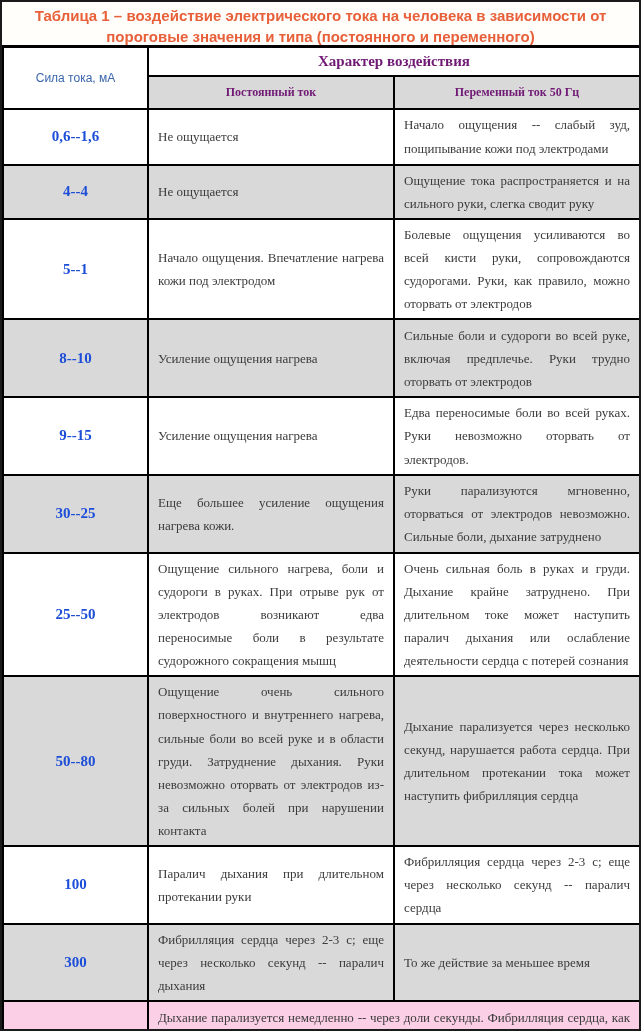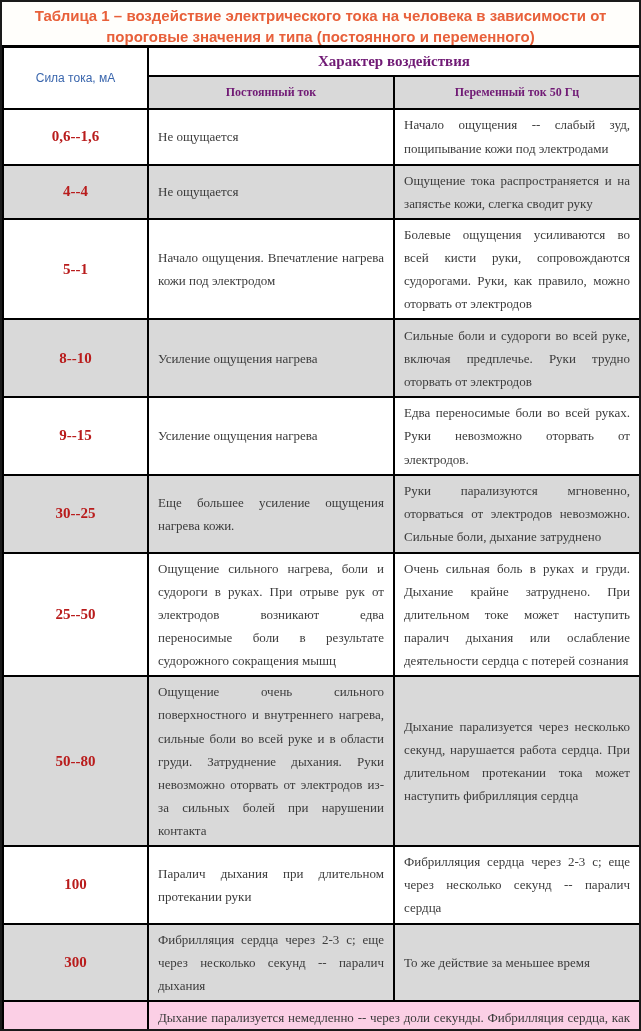--- a/index.html
+++ b/index.html
@@ -29,21 +29,21 @@
     text-align:center;background:#ffffff;padding:2px 4px;
   }
   th.current-head{
     font-family:"Liberation Sans",sans-serif;
     font-weight:normal;color:#3a66ad;font-size:12px;
   }
   tr.subhead th{background:#d9d9d9;font-size:12px;height:33px;}
   tr.grouphead th{height:29px;}
   td.cur{
     font-family:"Liberation Serif",serif;font-weight:bold;
-    font-size:15px;color:#b91c1c;text-align:center;padding:2px 4px;
+    font-size:15px;color:#1d4ed8;text-align:center;padding:2px 4px;
   }
   td.txt{
     font-family:"Liberation Serif",serif;
     font-size:13px;color:#3b3b3b;
     text-align:justify;line-height:1.78;
     padding:3px 9px;
   }
   tr.row-gray td{background:#d9d9d9;}
   tr.row-white td{background:#ffffff;}
   tr.row-pink td{background:#fbcfe5;}
@@ -76,21 +76,21 @@
     </thead>
     <tbody>
       <tr class="row-white h56">
         <td class="cur">0,6--1,6</td>
         <td class="txt">Не ощущается</td>
         <td class="txt">Начало ощущения -- слабый зуд, пощипывание кожи под электродами</td>
       </tr>
       <tr class="row-gray h53">
         <td class="cur">4--4</td>
         <td class="txt">Не ощущается</td>
-        <td class="txt">Ощущение тока распространяется и на запястье кожи, слегка сводит руку</td>
+        <td class="txt">Ощущение тока распространяется и на сильного руки, слегка сводит руку</td>
       </tr>
       <tr class="row-white h95">
         <td class="cur">5--1</td>
         <td class="txt">Начало ощущения. Впечатление нагрева кожи под электродом</td>
         <td class="txt">Болевые ощущения усиливаются во всей кисти руки, сопровождаются судорогами. Руки, как правило, можно оторвать от электродов</td>
       </tr>
       <tr class="row-gray h78">
         <td class="cur">8--10</td>
         <td class="txt">Усиление ощущения нагрева</td>
         <td class="txt">Сильные боли и судороги во всей руке, включая предплечье. Руки трудно оторвать от электродов</td>

